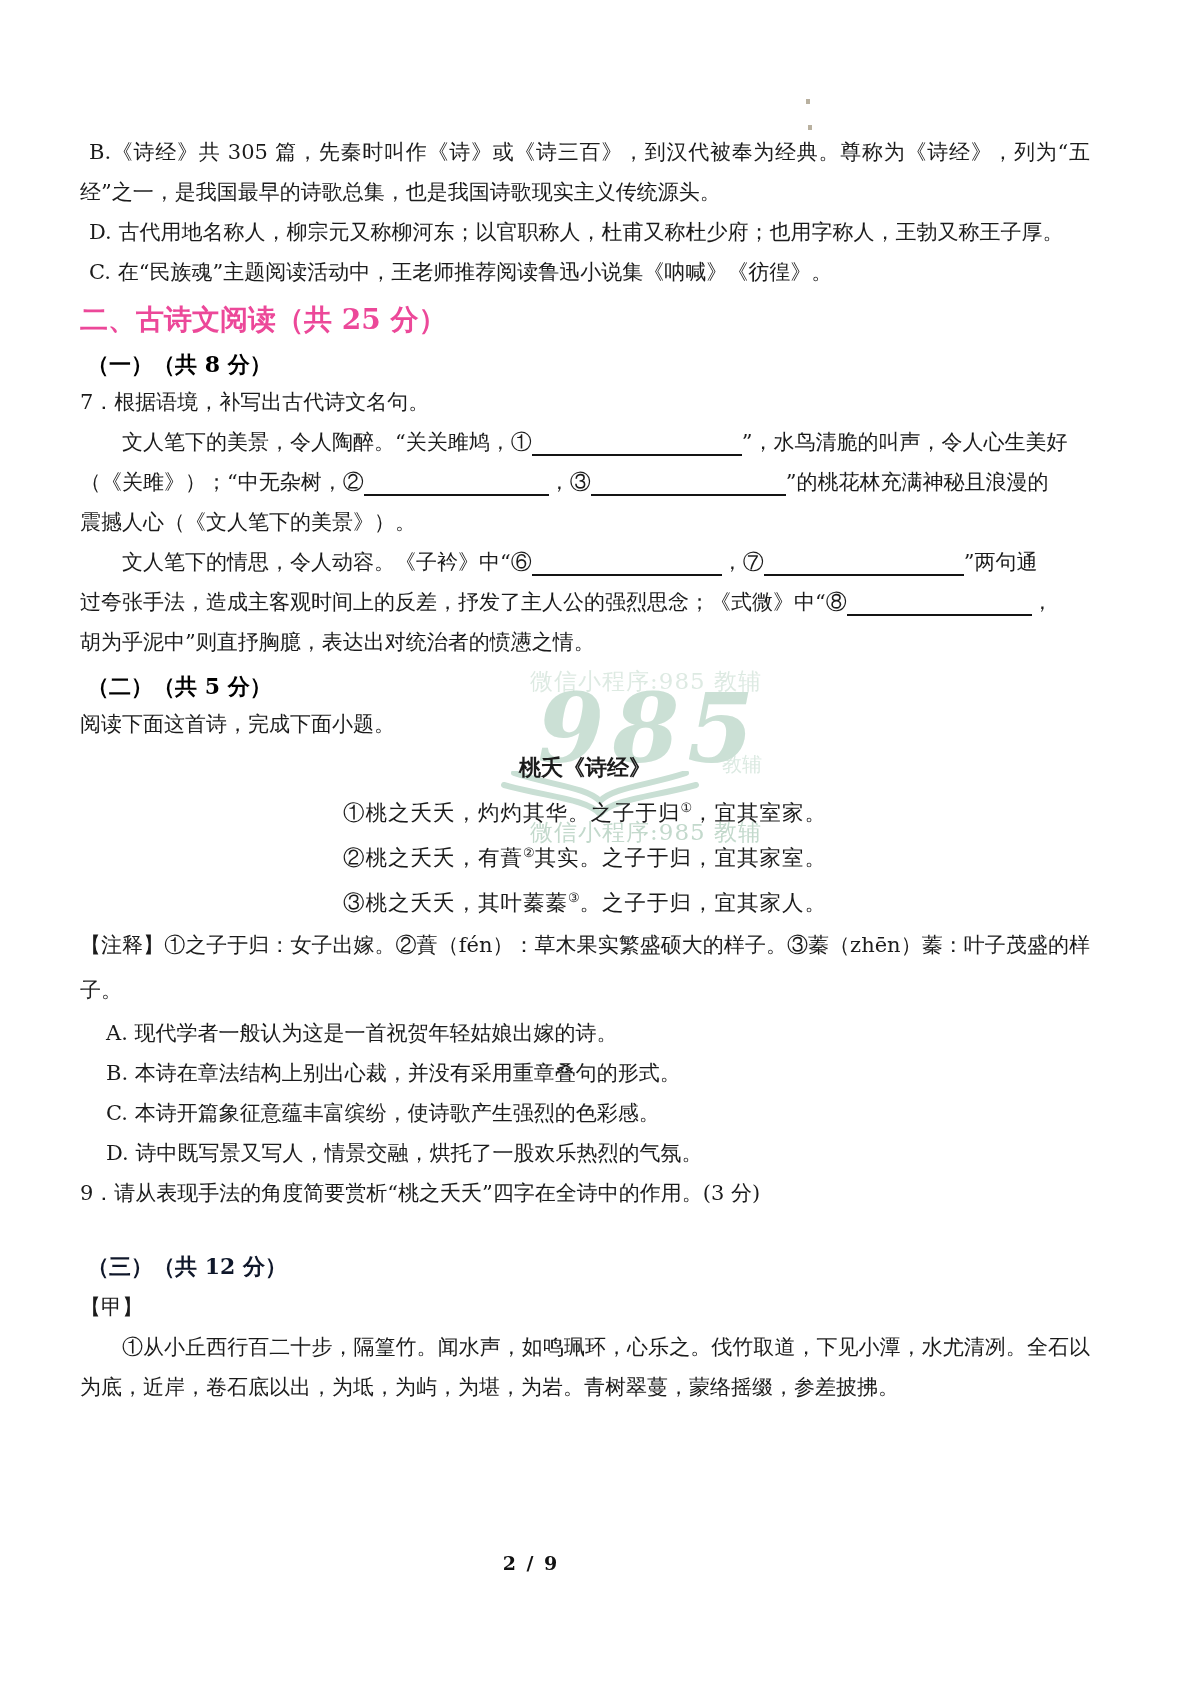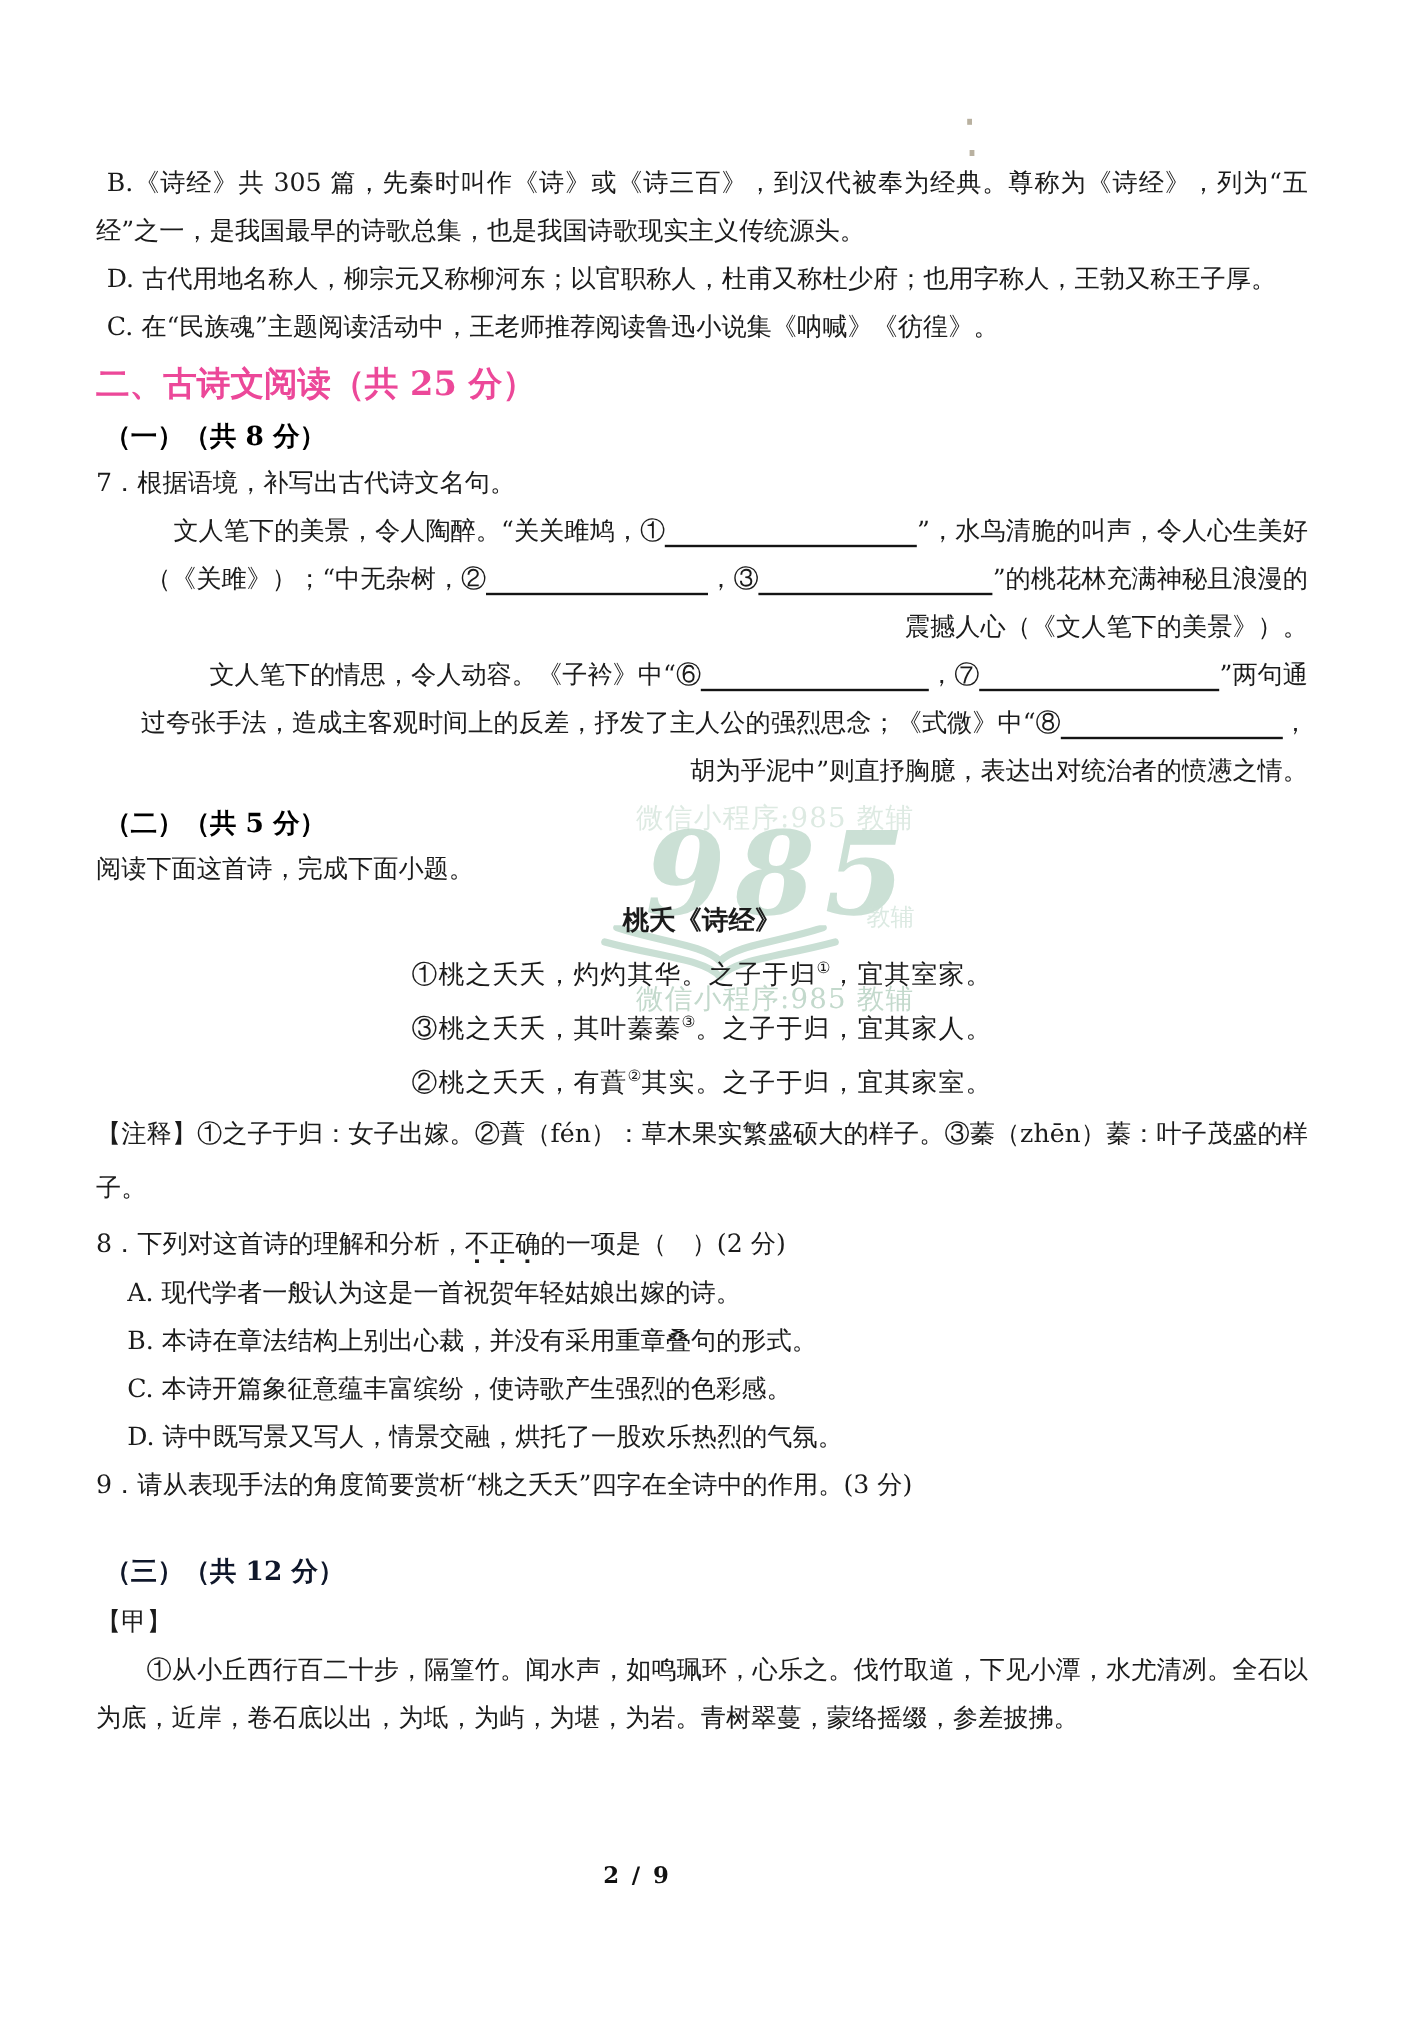--- a/index.html
+++ b/index.html
@@ -4,21 +4,21 @@
 <style>
   html,body{margin:0;padding:0;background:#ffffff;}
   .page{position:relative;width:1190px;height:1683px;background:#fff;overflow:hidden;
         font-family:"DejaVu Serif","Liberation Serif",serif;color:#1b1b1b;}
   .content{position:absolute;left:80px;top:132px;width:1010px;font-size:21px;z-index:1;}
   p{margin:0;}
   .opt{line-height:40px;text-indent:9px;text-align:justify;}
   .h1{font-size:28px;font-weight:bold;color:#ec4899;line-height:40px;margin-top:8px;}
   .h2{font-size:22px;font-weight:bold;color:#000;line-height:36px;margin-top:6px;padding-left:7px;}
   .stemline{line-height:40px;}
-  .line{white-space:nowrap;line-height:40px;text-align:right;}
+  .line{white-space:nowrap;line-height:40px;}
   .indent{padding-left:42px;}
   .blank{display:inline-block;border-bottom:2px solid #141414;height:26px;vertical-align:-7px;}
   .w185{width:185px;} .w190{width:190px;} .w195{width:195px;} .w200{width:200px;} .w210{width:210px;}
   .poemwrap{text-align:center;margin-top:2px;}
   .poem-title{font-size:22px;font-weight:bold;line-height:42px;}
   .poem-line{font-size:21.5px;line-height:40px;letter-spacing:1px;}
   .poem-line sup{font-size:13px;vertical-align:super;letter-spacing:0;}
   .note{line-height:45px;text-align:justify;}
   .q8stem{line-height:42px;margin-top:2px;}
   .emph{background-image:radial-gradient(circle,#1b1b1b 1.7px,transparent 1.8px);
@@ -90,27 +90,26 @@
     <div class="line">
       <span>胡为乎泥中”则直抒胸臆，表达出对统治者的愤懑之情。</span>
     </div>
 
     <p class="h2">（二）（共 5 分）</p>
     <p class="stemline">阅读下面这首诗，完成下面小题。</p>
 
     <div class="poemwrap">
       <div class="poem-title">桃夭《诗经》</div>
       <div class="poem-line"><span>①桃之夭夭，灼灼其华。之子于归</span><sup>①</sup><span>，宜其室家。</span></div>
+      <div class="poem-line"><span>②桃之夭夭，有蕡</span><sup>②</sup><span>其实。之子于归，宜其家室。</span></div>
       <div class="poem-line"><span>③桃之夭夭，其叶蓁蓁</span><sup>③</sup><span>。之子于归，宜其家人。</span></div>
-      <div class="poem-line"><span>②桃之夭夭，有蕡</span><sup>②</sup><span>其实。之子于归，宜其家室。</span></div>
     </div>
 
     <p class="note">【注释】①之子于归：女子出嫁。②蕡（fén）：草木果实繁盛硕大的样子。③蓁（zhēn）蓁：叶子茂盛的样子。</p>
 
-    <p class="q8stem"><span>8．下列对这首诗的理解和分析，</span><span class="emph">不正确</span><span>的一项是（　）(2 分)</span></p>
 
     <p class="q8opt"><span>A.</span><span> 现代学者一般认为这是一首祝贺年轻姑娘出嫁的诗。</span></p>
     <p class="q8opt"><span>B.</span><span> 本诗在章法结构上别出心裁，并没有采用重章叠句的形式。</span></p>
     <p class="q8opt"><span>C.</span><span> 本诗开篇象征意蕴丰富缤纷，使诗歌产生强烈的色彩感。</span></p>
     <p class="q8opt"><span>D.</span><span> 诗中既写景又写人，情景交融，烘托了一股欢乐热烈的气氛。</span></p>
 
     <p class="q9">9．请从表现手法的角度简要赏析“桃之夭夭”四字在全诗中的作用。(3 分)</p>
 
     <p class="h2b">（三）（共 12 分）</p>
     <p class="jia">【甲】</p>

